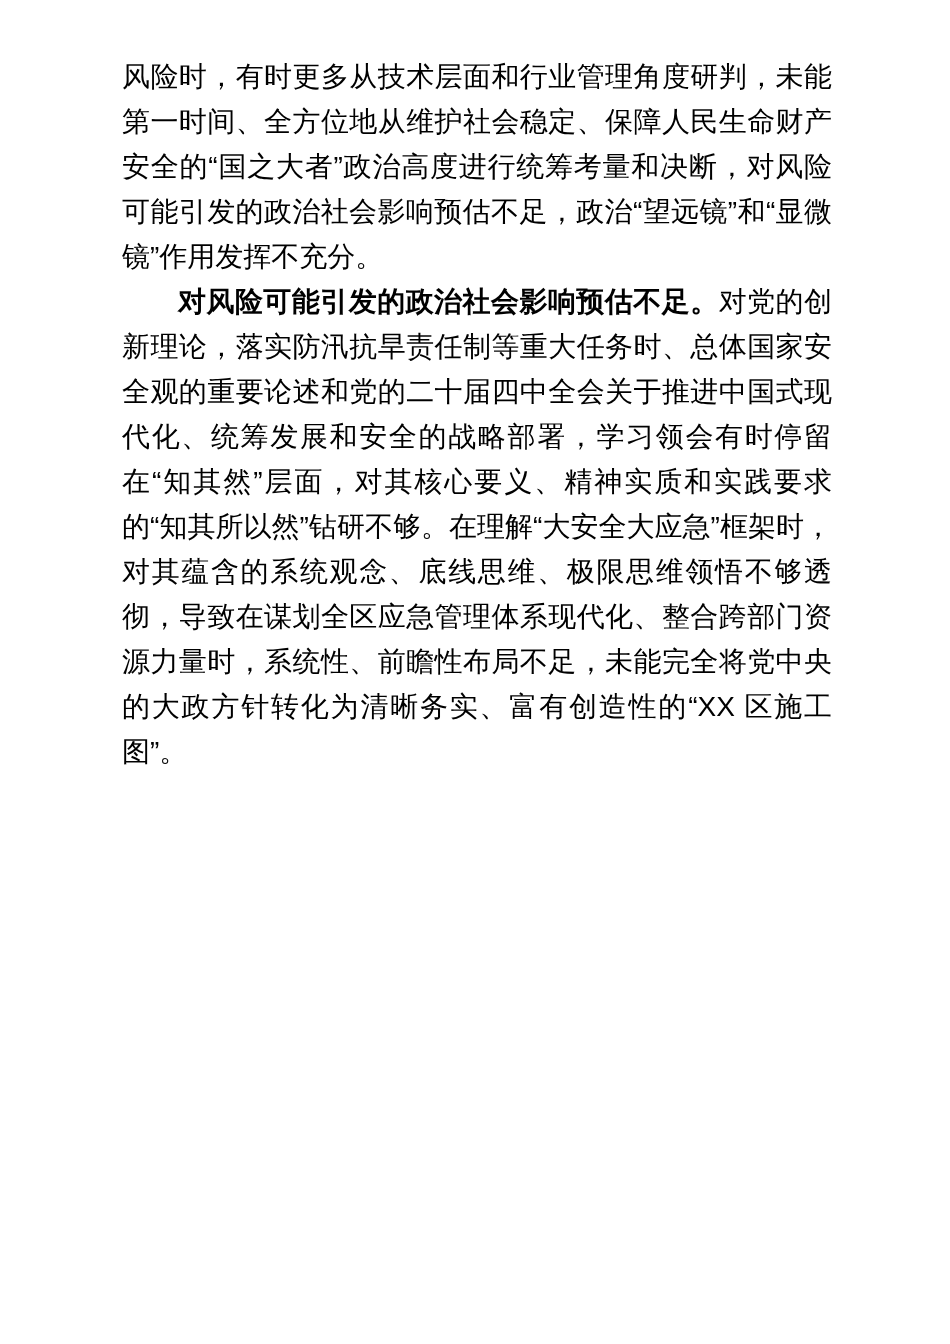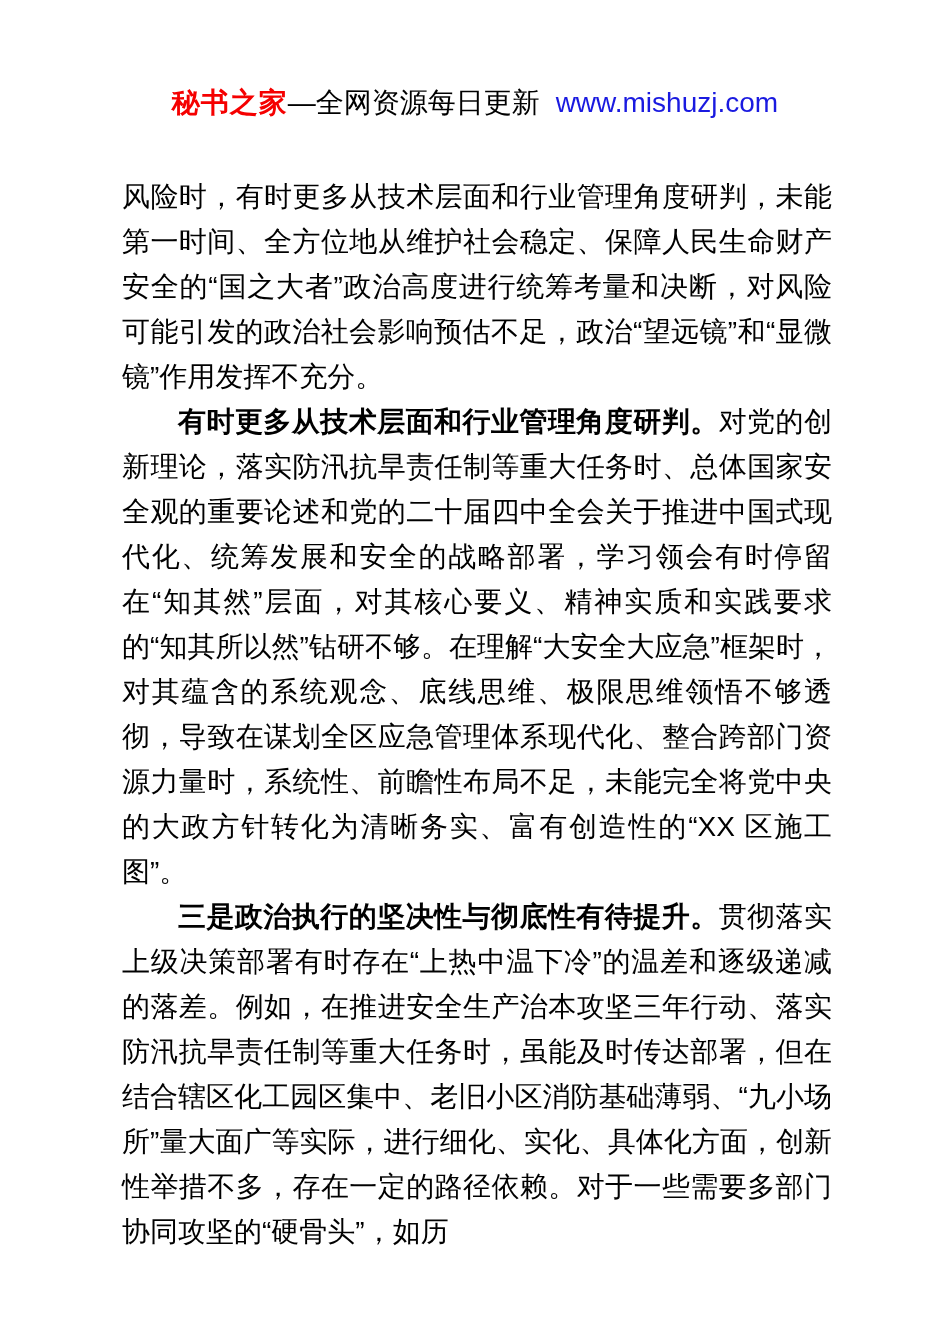--- a/index.html
+++ b/index.html
@@ -45,28 +45,23 @@
   }
   .doc-body p { margin: 0; }
   .doc-body p.indent { text-indent: 2em; }
   .doc-body b.lead { font-weight: bold; }
 </style>
 </head>
 <body>
 
 <div class="page">
 
-  <div class="site-header">
-    <span class="brand">秘书之家</span><span class="tagline">—全网资源每日更新</span>
-    <a href="#" class="url">www.mishuzj.com</a>
-  </div>
 
   <div class="doc-body">
 
     <p><span>风险时，有时更多从技术层面和行业管理角度研判，未能第一时间、全方位地从维护社会稳定、保障人民生命财产安全的“国之大者”政治高度进行统筹考量和决断，对风险可能引发的政治社会影响预估不足，政治“望远镜”和“显微镜”作用发挥不充分。</span></p>
 
-    <p class="indent"><b class="lead">有时更多从技术层面和行业管理角度研判。</b><span>对党的创新理论，落实防汛抗旱责任制等重大任务时、总体国家安全观的重要论述和党的二十届四中全会关于推进中国式现代化、统筹发展和安全的战略部署，学习领会有时停留在“知其然”层面，对其核心要义、精神实质和实践要求的“知其所以然”钻研不够。在理解“大安全大应急”框架时，对其蕴含的系统观念、底线思维、极限思维领悟不够透彻，导致在谋划全区应急管理体系现代化、整合跨部门资源力量时，系统性、前瞻性布局不足，未能完全将党中央的大政方针转化为清晰务实、富有创造性的“XX 区施工图”。</span></p>
+    <p class="indent"><b class="lead">对风险可能引发的政治社会影响预估不足。</b><span>对党的创新理论，落实防汛抗旱责任制等重大任务时、总体国家安全观的重要论述和党的二十届四中全会关于推进中国式现代化、统筹发展和安全的战略部署，学习领会有时停留在“知其然”层面，对其核心要义、精神实质和实践要求的“知其所以然”钻研不够。在理解“大安全大应急”框架时，对其蕴含的系统观念、底线思维、极限思维领悟不够透彻，导致在谋划全区应急管理体系现代化、整合跨部门资源力量时，系统性、前瞻性布局不足，未能完全将党中央的大政方针转化为清晰务实、富有创造性的“XX 区施工图”。</span></p>
 
-    <p class="indent"><b class="lead">三是政治执行的坚决性与彻底性有待提升。</b><span>贯彻落实上级决策部署有时存在“上热中温下冷”的温差和逐级递减的落差。例如，在推进安全生产治本攻坚三年行动、落实防汛抗旱责任制等重大任务时，虽能及时传达部署，但在结合辖区化工园区集中、老旧小区消防基础薄弱、“九小场所”量大面广等实际，进行细化、实化、具体化方面，创新性举措不多，存在一定的路径依赖。对于一些需要多部门协同攻坚的“硬骨头”，如历</span></p>
 
   </div>
 
 </div>
 
 </body></html>

